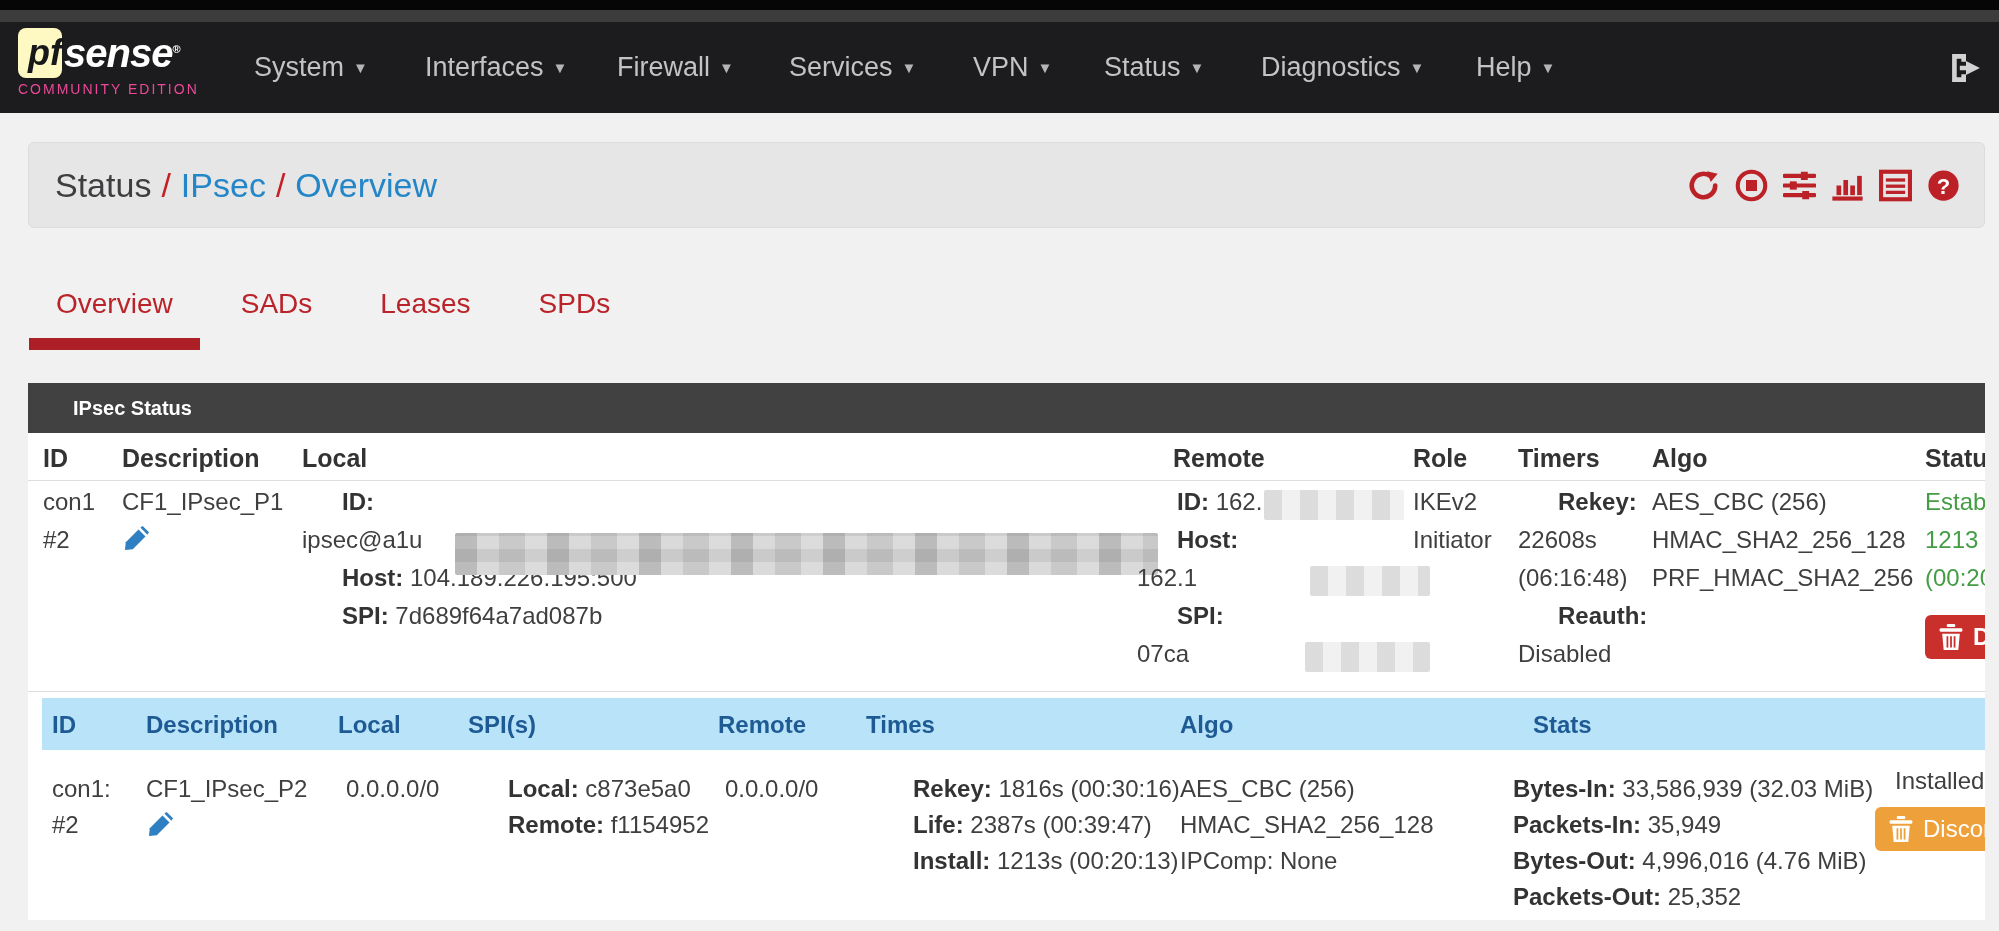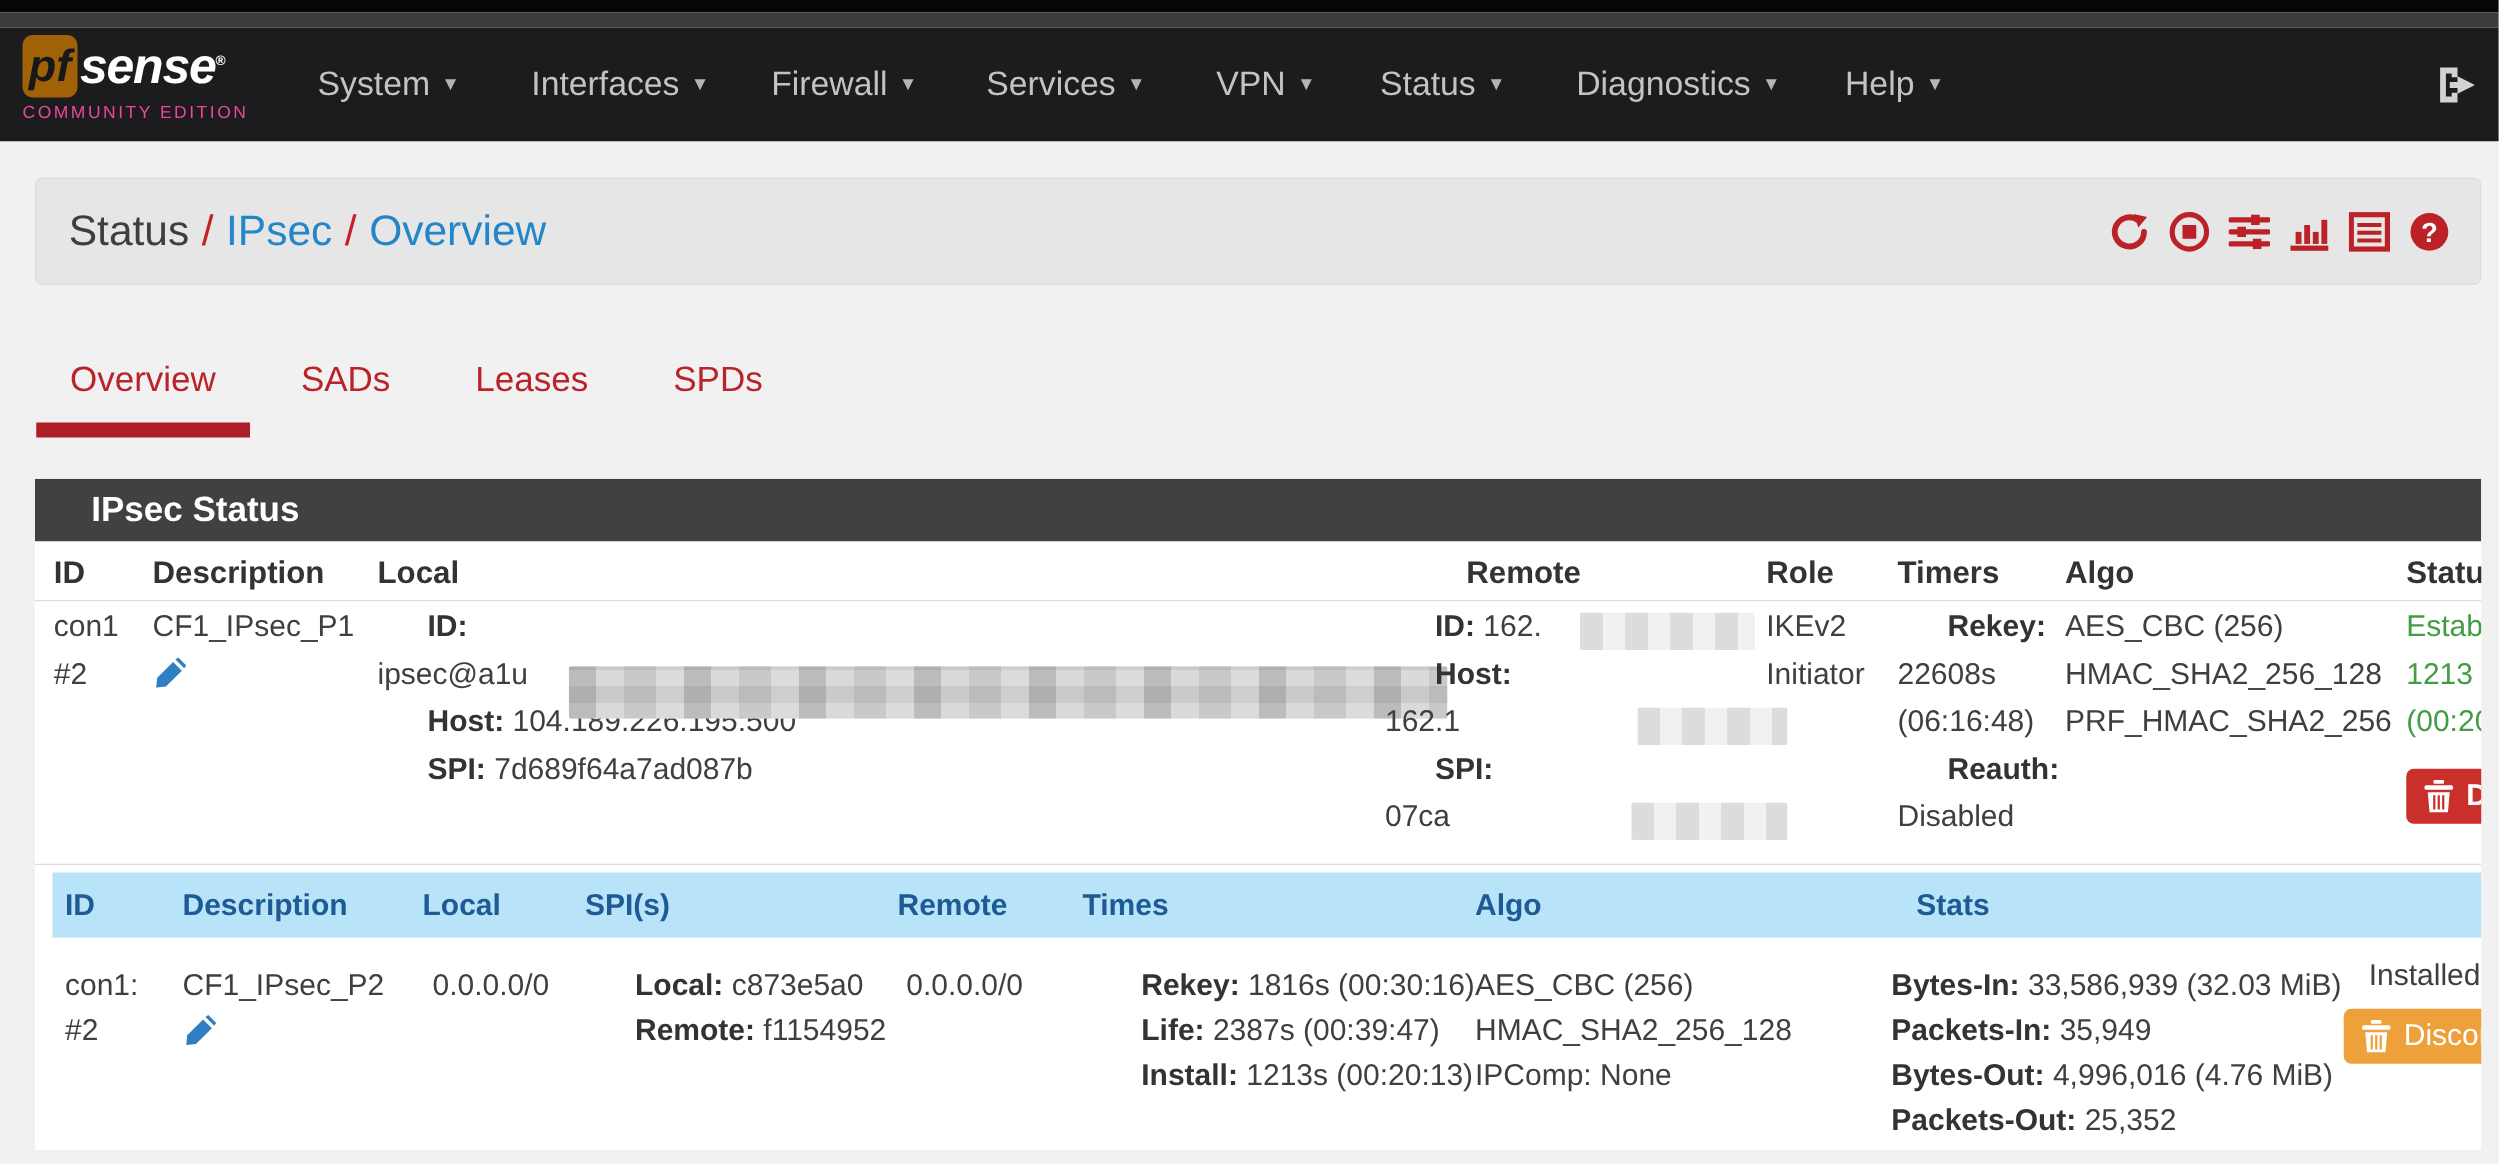--- a/index.html
+++ b/index.html
@@ -8,22 +8,22 @@
     background:#f1f1f1;
     font-family:"Liberation Sans", sans-serif;
     -webkit-font-smoothing:antialiased;
   }
   
   .strip-black{position:absolute;left:0;top:0;width:100%;height:10px;background:#060606;}
   .strip-gray{position:absolute;left:0;top:10px;width:100%;height:12px;background:#3c3c3c;}
   .navbar{position:absolute;left:0;top:22px;width:100%;height:91px;background:#1c1c1e;}
   .brand{position:absolute;left:18px;top:6px;width:230px;cursor:pointer;}
   .brand-line{display:flex;align-items:center;}
-  .brand-box{display:inline-flex;align-items:center;justify-content:center;
-    width:44px;height:50px;background:#a16207;border-radius:8px;
+  .brand-box{display:inline-flex;align-items:center;justify-content:flex-end;
+    width:44px;height:50px;background:#fef9c3;border-radius:8px;
     font-style:italic;font-weight:bold;font-size:36px;color:#17181a;}
   .brand-rest{font-style:italic;font-weight:bold;font-size:40px;color:#fff;letter-spacing:-1px;margin-left:2px;}
   .brand-rest sup{font-size:11px;font-style:normal;}
   .brand-sub{margin-top:3px;font-size:14px;font-weight:normal;color:#ec4899;letter-spacing:2px;white-space:nowrap;}
   .nav-item{position:absolute;top:0;height:91px;display:flex;align-items:center;
     color:#c3c3c3;font-size:27px;cursor:pointer;white-space:nowrap;}
   .nav-item .caret{font-size:15px;margin-left:9px;color:#b5b5b5;}
   .logout{position:absolute;right:16px;top:30px;width:34px;height:32px;cursor:pointer;}
   .logout svg{width:34px;height:32px;fill:#d2d2d2;}
 
@@ -40,21 +40,21 @@
 
   
   .tabs{position:absolute;left:29px;top:284px;display:flex;gap:14px;}
   .tab{height:50px;padding:4px 27px 0 27px;font-size:28px;color:#b92329;cursor:pointer;
     border-bottom:12px solid transparent;white-space:nowrap;}
   .tab.active{border-bottom-color:#ad1f26;}
 
   
   .panel{position:absolute;left:28px;top:383px;width:1957px;height:537px;background:#fff;overflow:hidden;}
   .panel-title{position:absolute;left:0;top:0;width:100%;height:50px;background:#414141;
-    color:#fff;font-weight:bold;font-size:28px;line-height:50px;padding-left:45px;box-sizing:border-box;}
+    color:#fff;font-weight:bold;font-size:20px;line-height:50px;padding-left:45px;box-sizing:border-box;}
   .th{position:absolute;top:50px;height:47px;line-height:50px;font-size:25px;font-weight:bold;color:#333;white-space:nowrap;}
   .hline{position:absolute;left:0;right:0;height:1px;background:#dddddd;}
   .cell{position:absolute;font-size:24px;line-height:38px;color:#3f3f3f;white-space:nowrap;}
   .cell2{position:absolute;font-size:24px;line-height:36px;color:#3f3f3f;white-space:nowrap;}
   .b{font-weight:bold;color:#333;margin-left:40px;}
   .green{color:#449d44;}
   .pencil{display:inline-block;width:27px;height:27px;cursor:pointer;margin-top:5px;}
   .pencil svg{width:27px;height:27px;}
 
   
@@ -227,21 +227,21 @@
     <div>ipsec@a1u</div>
     <div><span class="b">Host:</span> <span>104.189.226.195:500</span></div>
     <div><span class="b">SPI:</span> <span>7d689f64a7ad087b</span></div>
   </div>
 
   <div class="rd" style="left:427px;top:150px;width:703px;height:42px"></div>
   <div class="rd-light" style="left:1236px;top:107px;width:140px;height:30px"></div>
   <div class="rd-light" style="left:1282px;top:183px;width:120px;height:30px"></div>
   <div class="rd-light" style="left:1277px;top:259px;width:125px;height:30px"></div>
 
-  <div class="cell" style="left:1080px;top:100px">
+  <div class="cell" style="left:1109px;top:100px">
     <div><span class="b">ID:</span> <span>162.</span></div>
     <div><span class="b">Host:</span></div>
     <div>162.1</div>
     <div><span class="b">SPI:</span></div>
     <div>07ca</div>
   </div>
   <div class="cell" style="left:1385px;top:100px">
     <div>IKEv2</div>
     <div>Initiator</div>
   </div>

